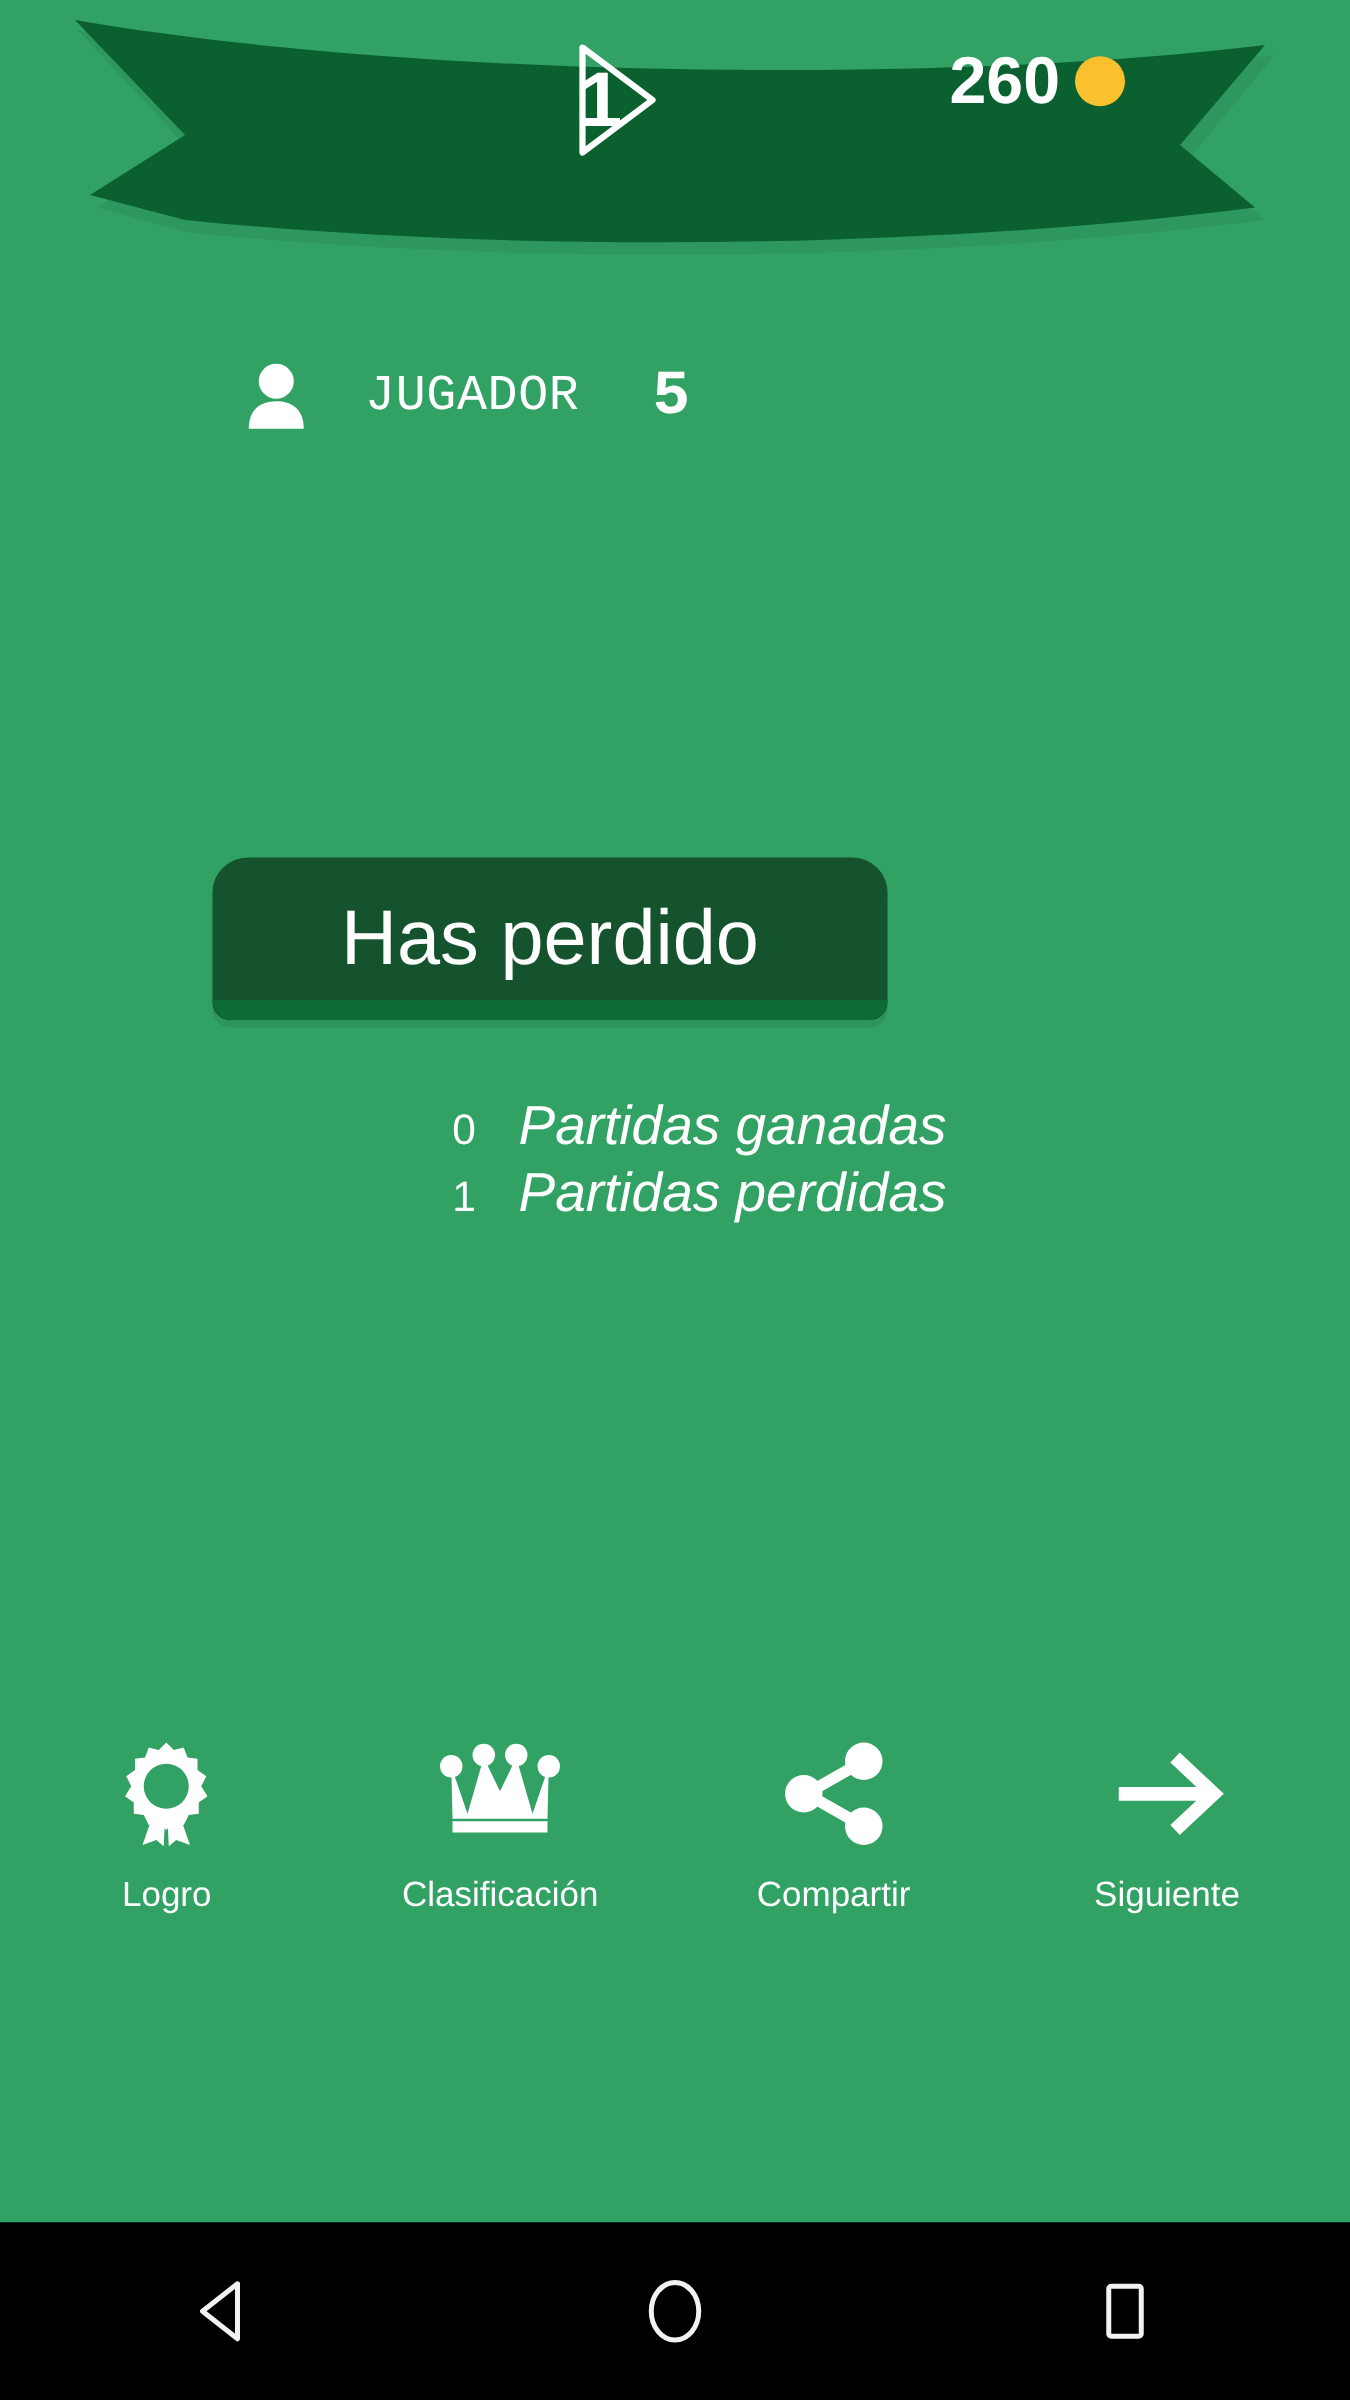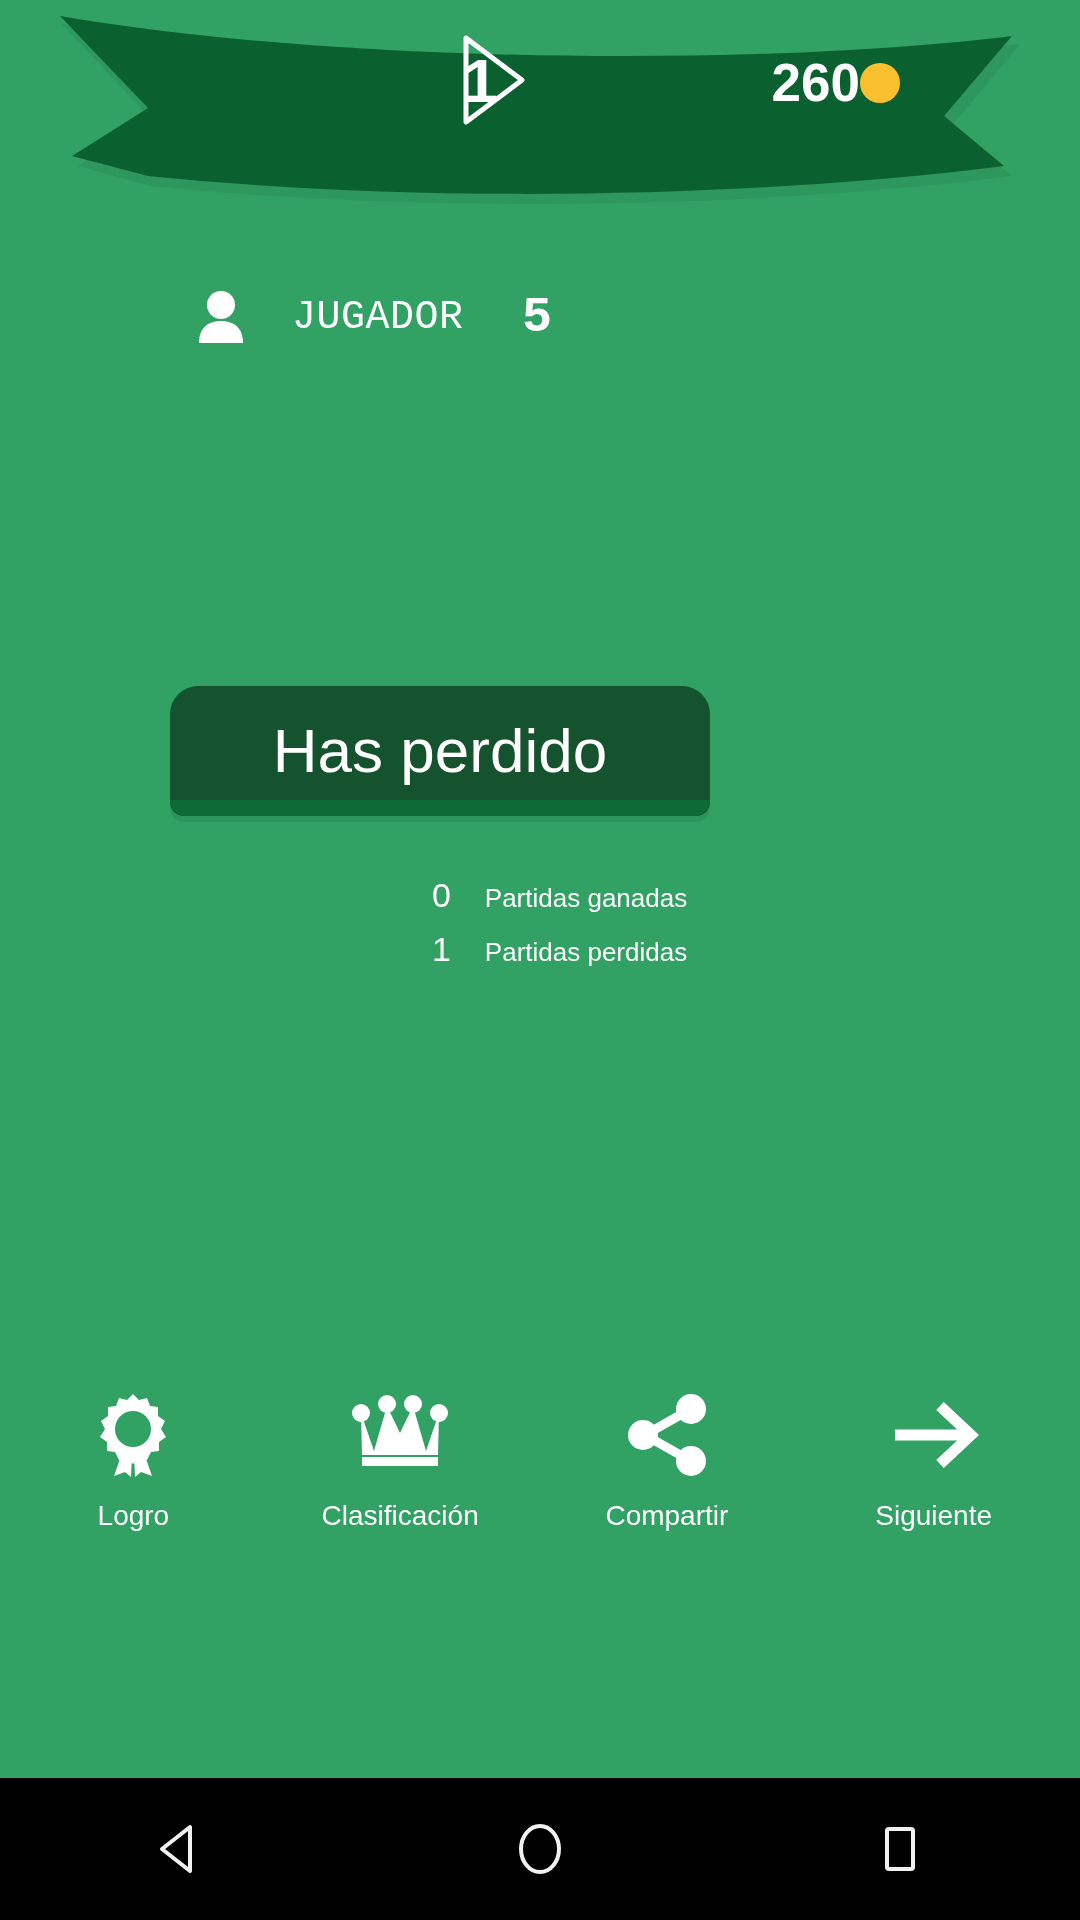--- a/index.html
+++ b/index.html
@@ -64,23 +64,24 @@
     justify-content: center;
     font-size: 62px;
     font-weight: 700;
     color: #FFFFFF;
     letter-spacing: -1px;
   }
 
   #coin-counter {
     position: absolute;
     right: 180px;
-    top: 56px;
-    display: flex;
-    align-items: center;
+    top: 38px;
+    display: flex;
+    align-items: center;
+    gap: 12px;
   }
   #coin-counter .coin-amount {
     font-size: 53px;
     font-weight: 700;
     color: #FFFFFF;
     line-height: 1;
     letter-spacing: 0px;
   }
   #coin-counter .coin-dot {
     width: 40px;
@@ -171,23 +172,24 @@
     color: #FFFFFF;
   }
   .stat-row .stat-value {
     width: 58px;
     text-align: right;
     font-size: 34px;
     font-weight: 400;
   }
   .stat-row .stat-label {
     padding-left: 34px;
-    font-size: 26px;
+    font-size: 44px;
     font-weight: 400;
     white-space: nowrap;
+    font-style: italic;
   }
 
   
   #action-bar {
     position: absolute;
     left: 0;
     top: 1392px;
     width: 1067px;
     display: flex;
   }

